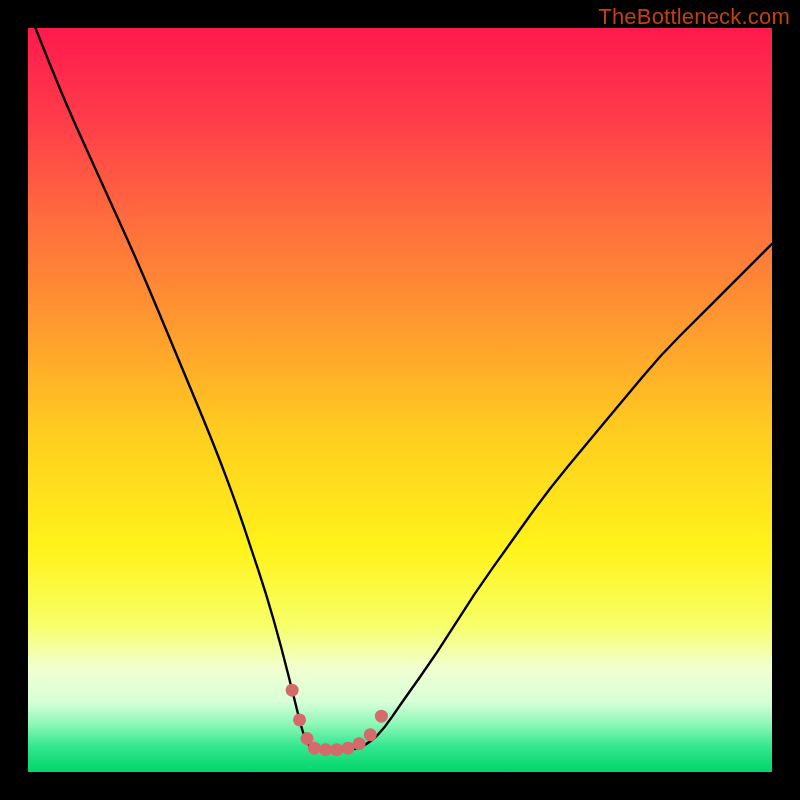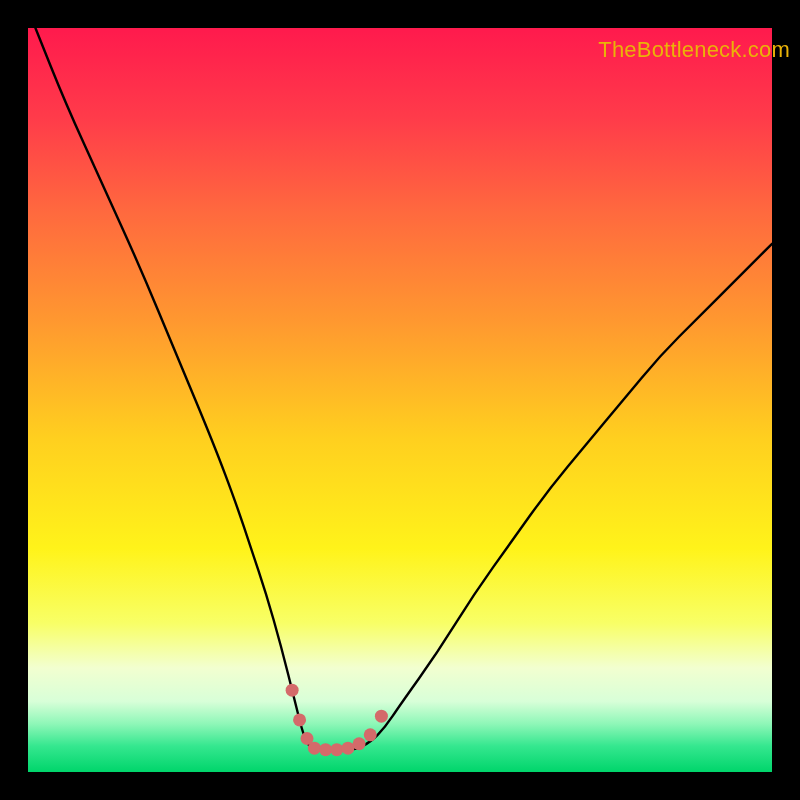--- a/index.html
+++ b/index.html
@@ -30,26 +30,25 @@
     inset: 0;
   }
   .curve-layer, .dots-layer {
     position: absolute;
     inset: 0;
   }
   .watermark {
     position: absolute;
     top: 4px;
     right: 10px;
-    color: #eab308;
+    color: #c2410c;
     font-size: 22px;
     font-weight: 400;
     letter-spacing: 0.2px;
     user-select: none;
-    margin-top: 33px;
   }
 </style>
 </head>
 <body>
 
 <div class="frame">
 
   <div class="plot-area">
 
     <svg class="gradient-bg" viewBox="0 0 744 744" preserveAspectRatio="none" width="744" height="744">

